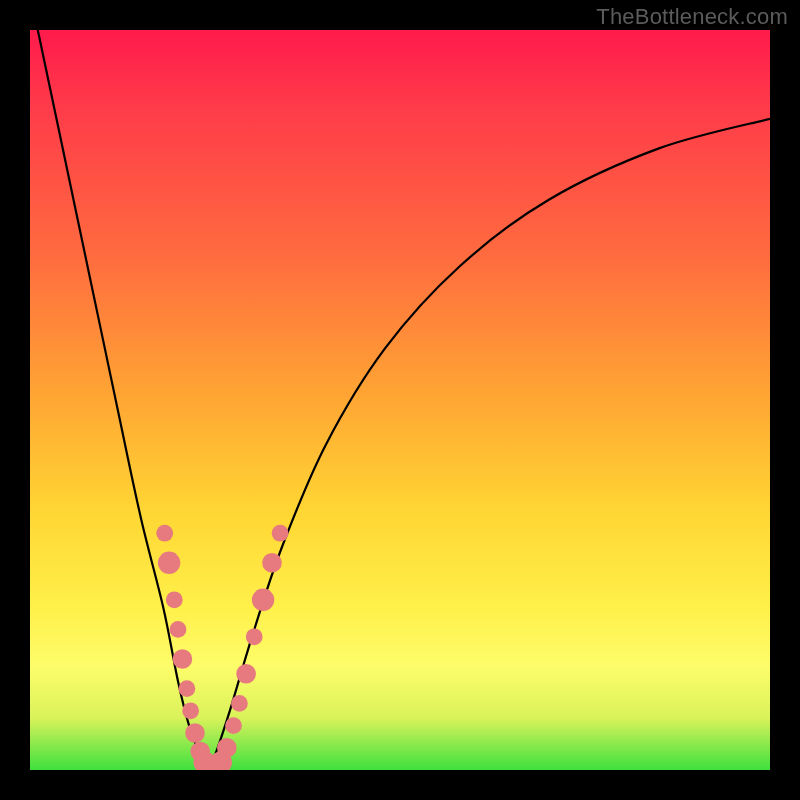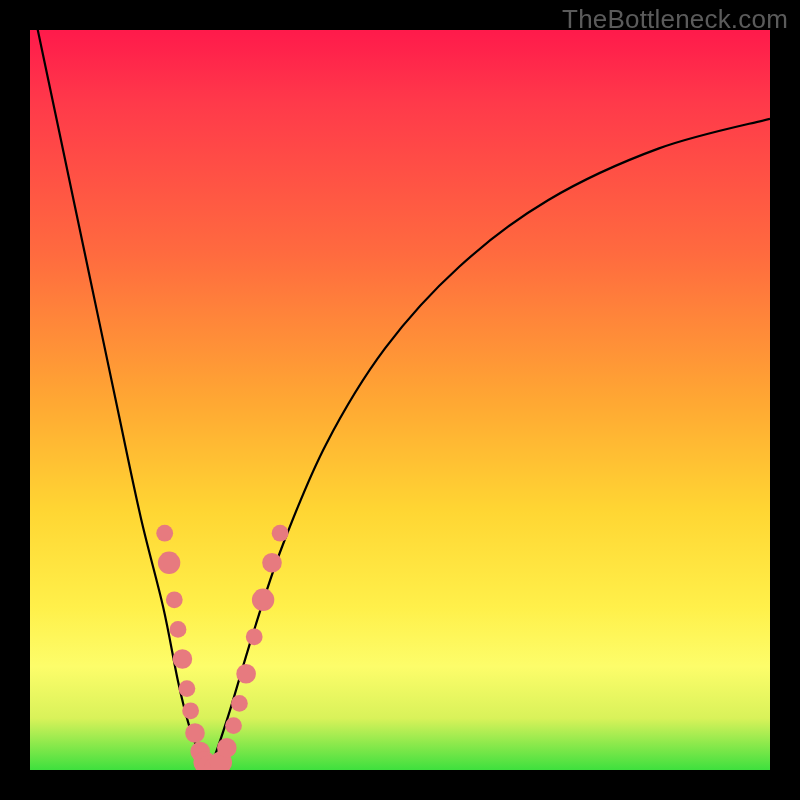--- a/index.html
+++ b/index.html
@@ -35,21 +35,21 @@
       #fdfd6a 86%,
       #d9f25a 93%,
       #3ee03e 100%
     );
   }
   .watermark {
     position: absolute;
     top: 4px;
     right: 12px;
     color: #5b5b5b;
-    font-size: 26px;
+    font-size: 22px;
     font-weight: 500;
     letter-spacing: 0.2px;
     user-select: none;
     z-index: 20;
   }
   svg.curve {
     position: absolute;
     left: 0;
     top: 0;
     width: 740px;

